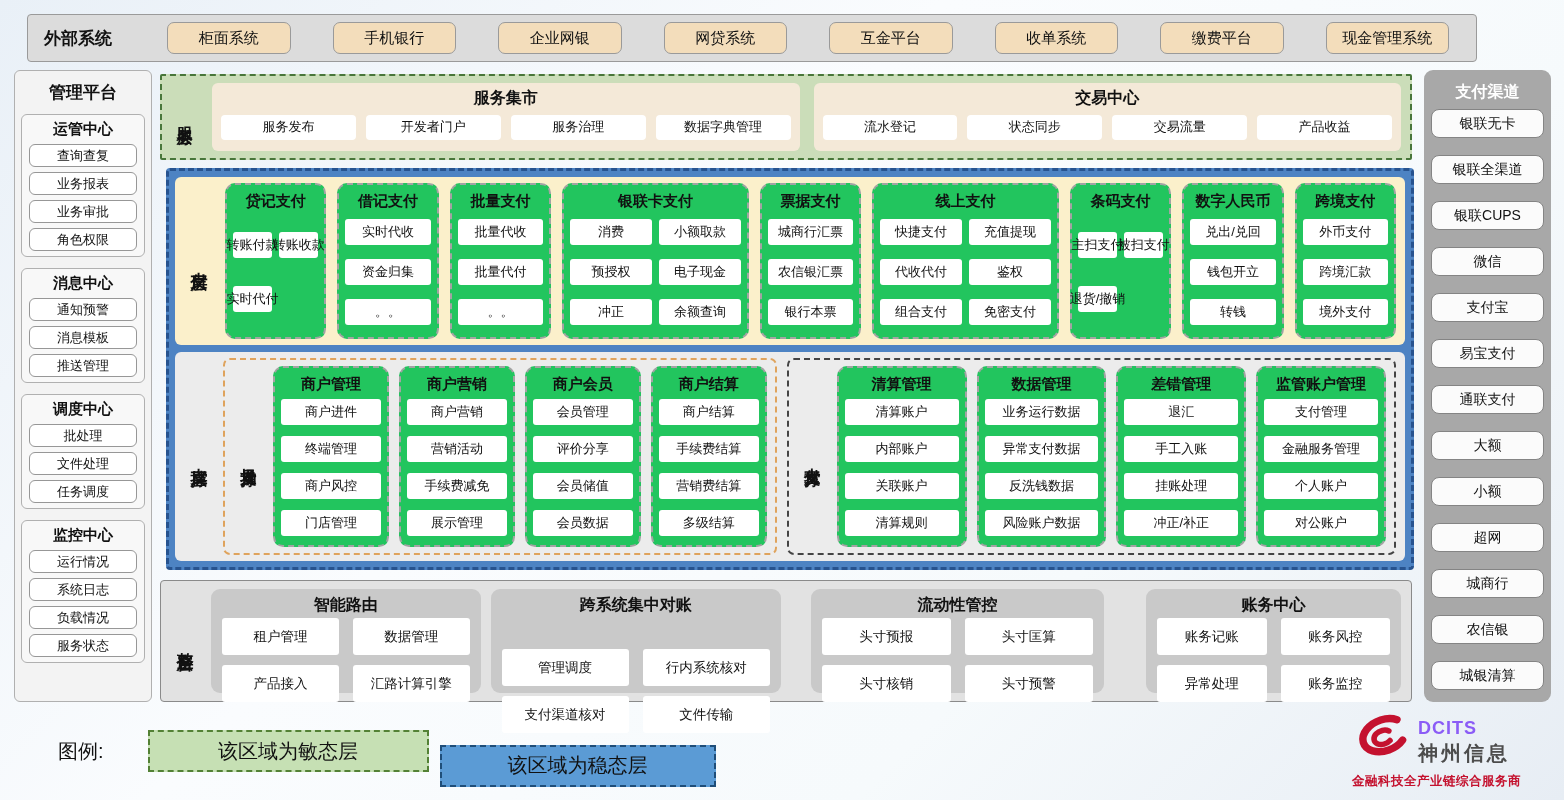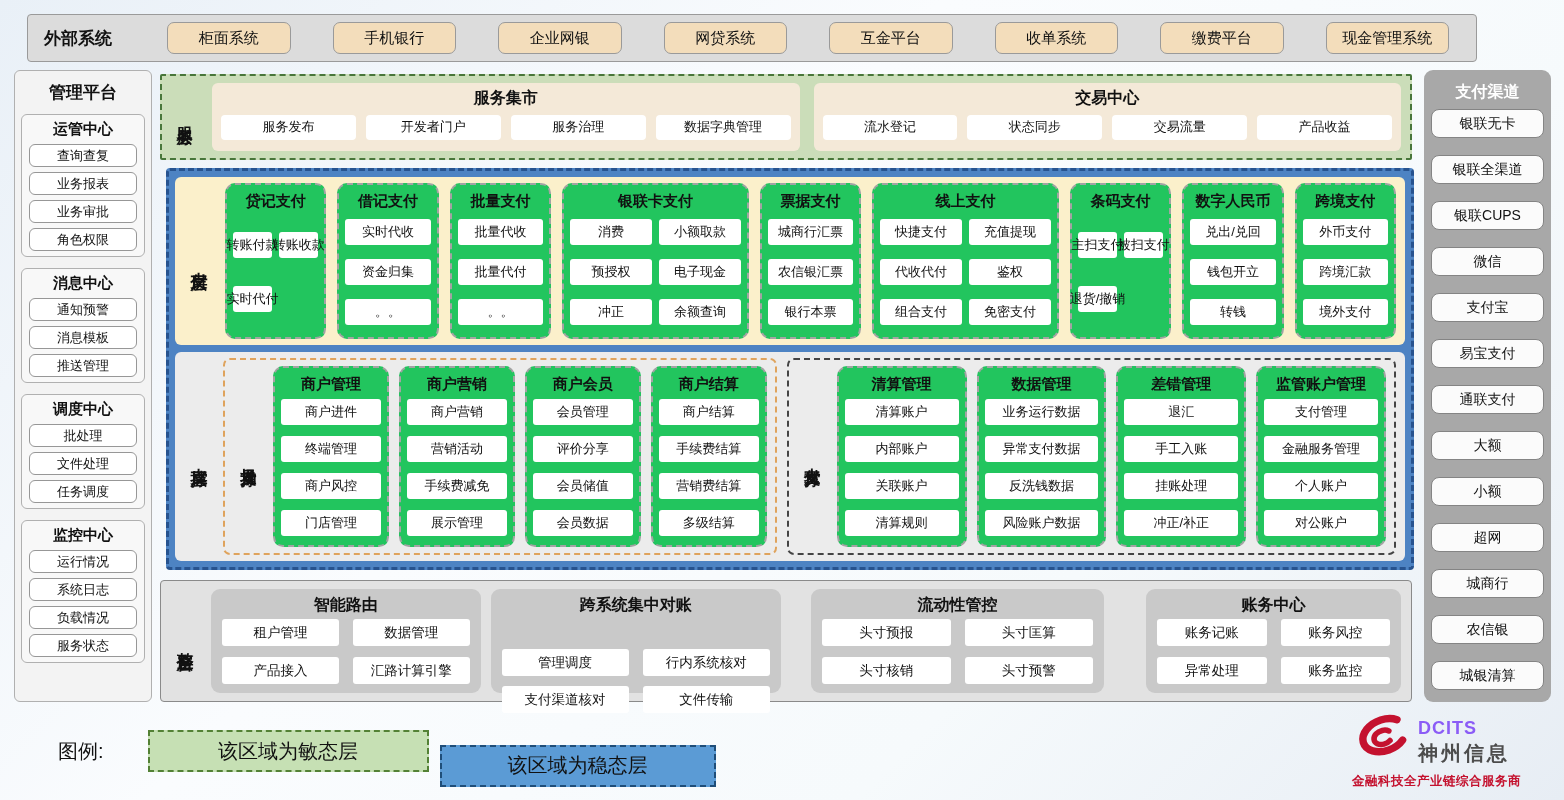--- a/index.html
+++ b/index.html
@@ -68,21 +68,21 @@
     border:1px solid #8a8a8a; border-radius:4px; display:flex; padding:8px 10px; gap:12px; }
   .integration-layer .vlabel { width:28px; }
   .int-groups { flex:1; display:flex; gap:10px; }
   .int-group { background:#c9c9c9; border-radius:9px; padding:2px 11px 8px; display:flex; flex-direction:column; }
   .int-groups .int-group:nth-child(1) { flex:272 1 0; }
   .int-groups .int-group:nth-child(2) { flex:295 1 0;gap:31px; }
   .int-groups .int-group:nth-child(3) { flex:298 1 0; margin-left:20px; }
   .int-groups .int-group:nth-child(4) { flex:256 1 0; margin-left:32px; }
   .int-title { text-align:center; font-weight:bold; font-size:16px; height:27px; line-height:27px; }
   .int-grid { flex:1; display:grid; grid-template-columns:1fr 1fr; gap:10px 14px; align-content:space-evenly; }
-  .int-cell { height:27px; font-size:13.5px; }
+  .int-cell { height:37px; font-size:13.5px; }
 
   
   .right-bar { left:1424px; top:70px; width:127px; height:632px; background:#a8a8a8;
     border-radius:9px; padding:8px 7px 12px; display:flex; flex-direction:column; }
   .right-title { color:#fff; font-weight:bold; font-size:16px; text-align:center; margin:4px 0 6px; }
   .chan-list { flex:1; display:flex; flex-direction:column; justify-content:space-between; }
   .chan-btn { background:#fbfbfb; border:1px solid #848484; border-radius:8px; height:29px;
     display:flex; align-items:center; justify-content:center; font-size:14px; white-space:nowrap; }
 
   

